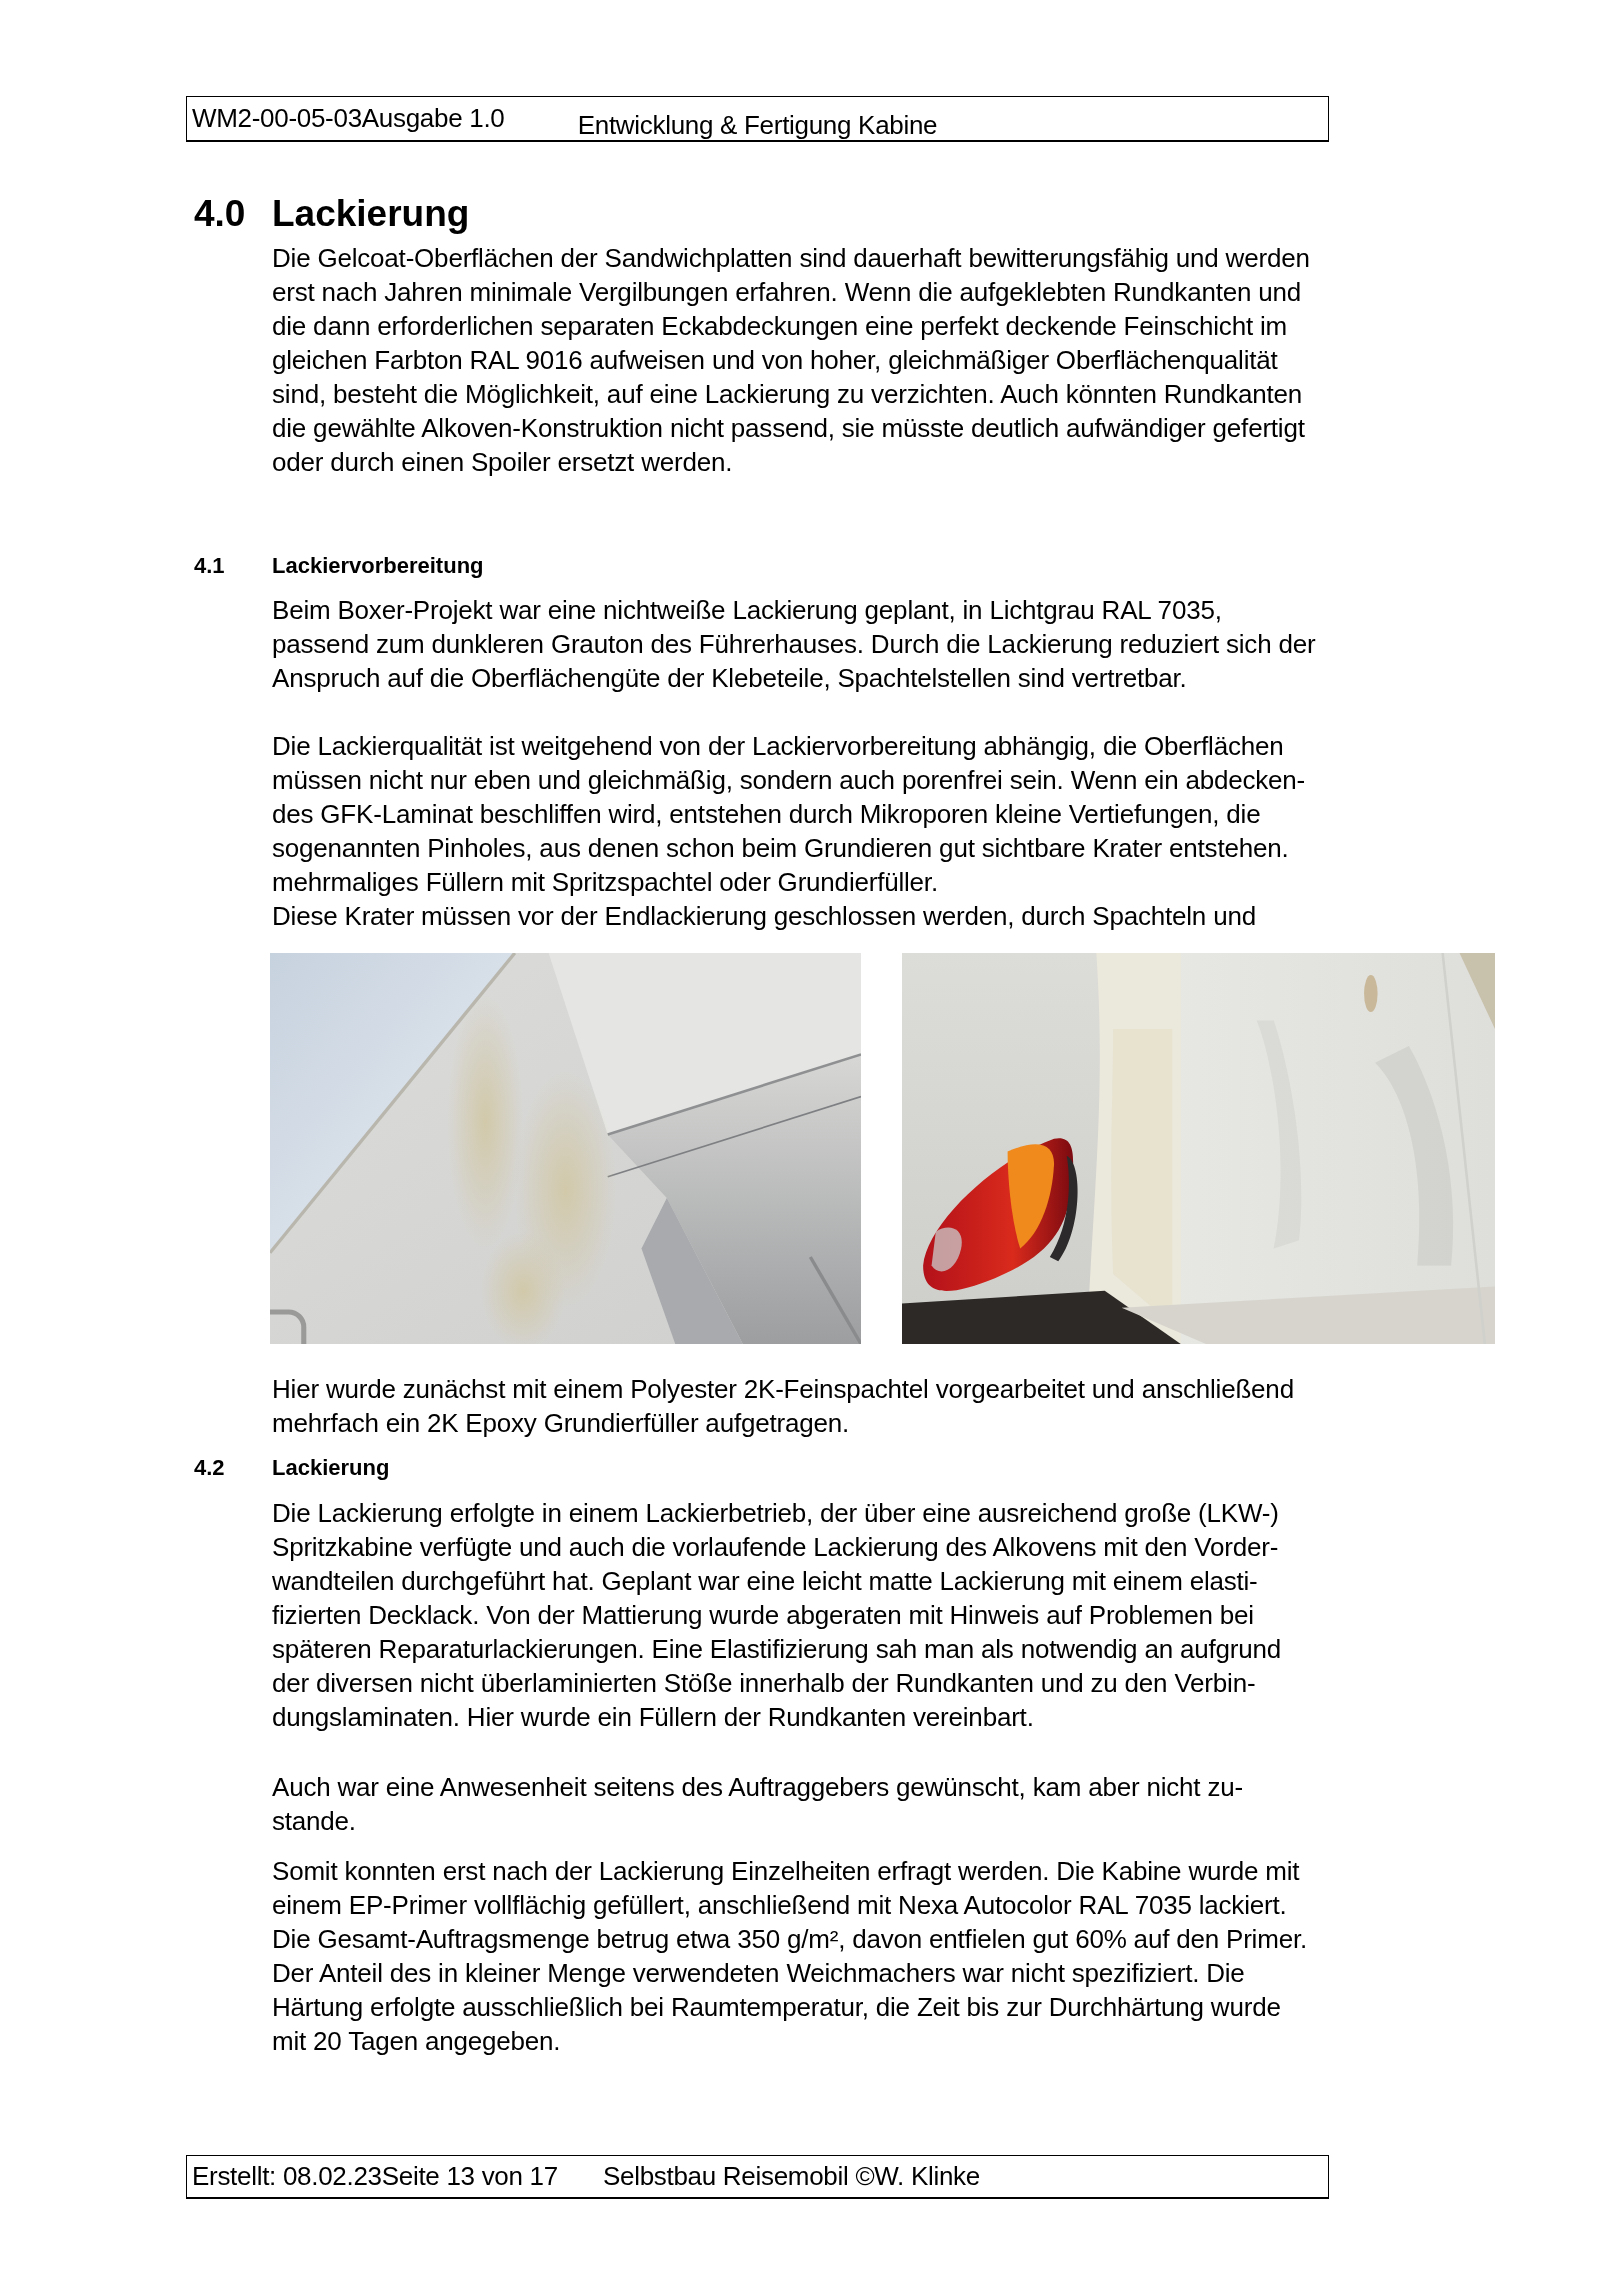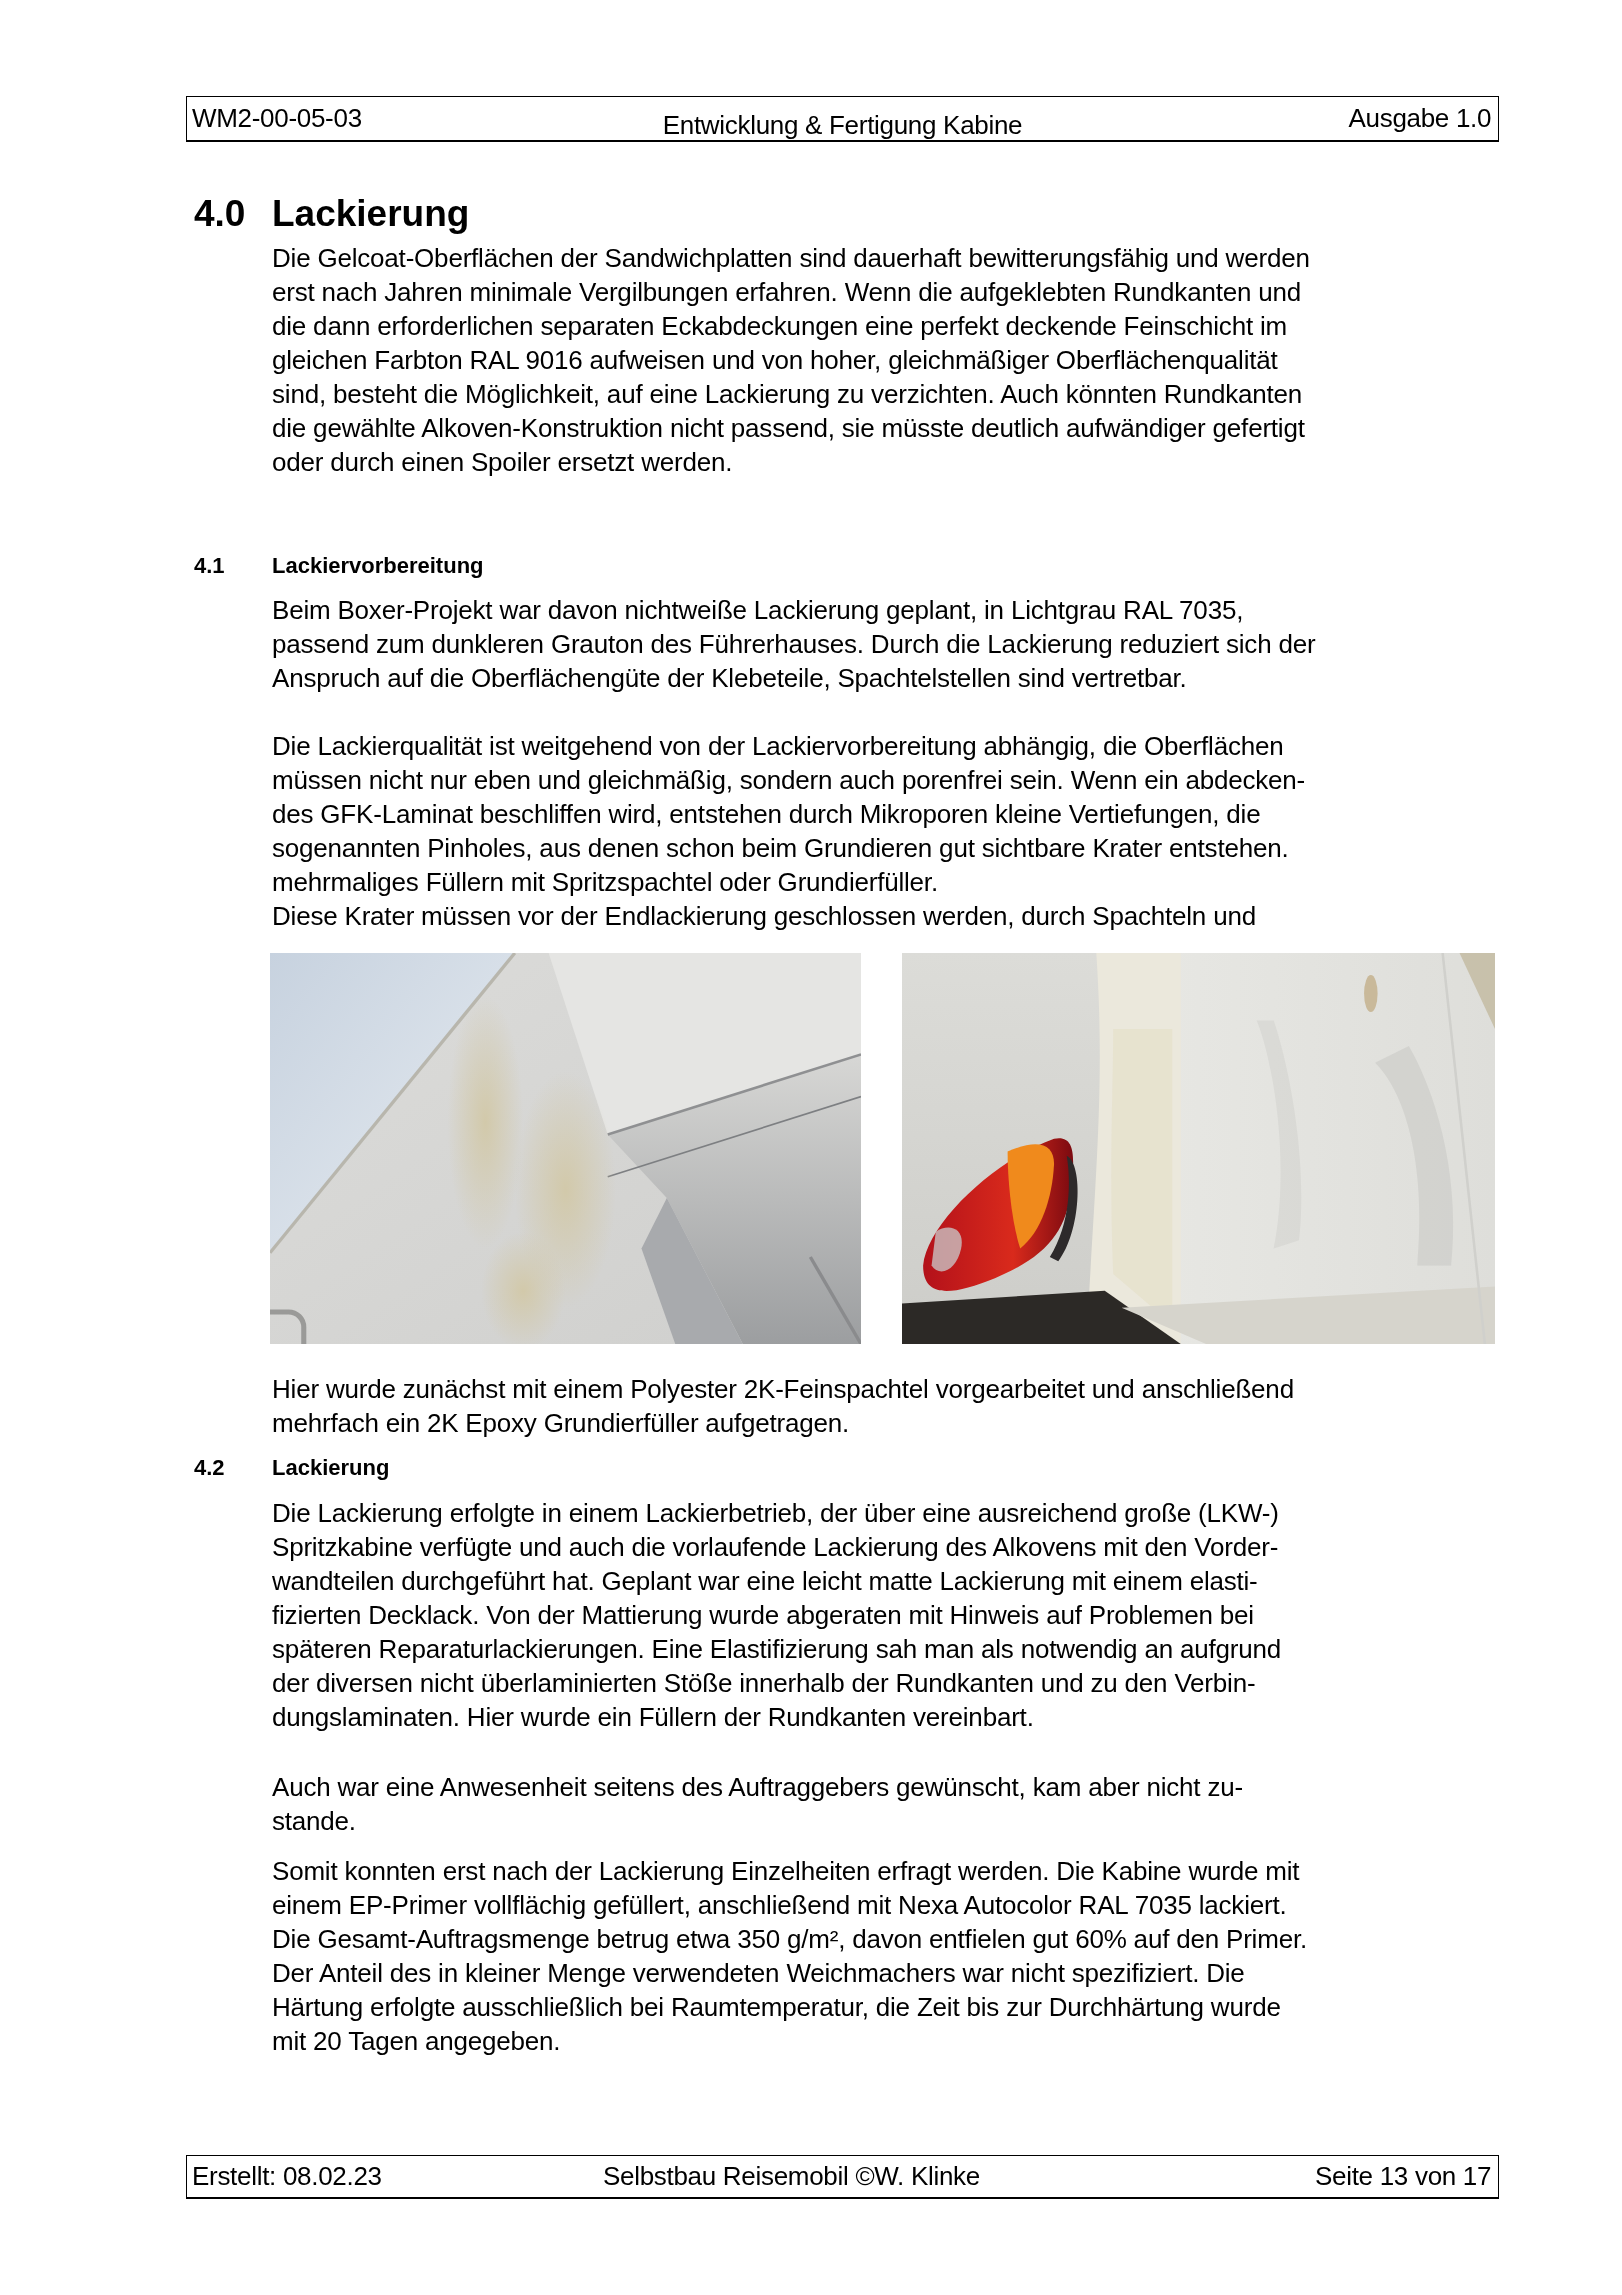--- a/index.html
+++ b/index.html
@@ -1,21 +1,21 @@
 <!DOCTYPE html>
 <html style="font-size:13.5px"><head>
   <meta charset="utf-8">
   <style>
     html, body { margin: 0; padding: 0; background: #ffffff; }
     body { width: 1622px; height: 2295px; position: relative; overflow: hidden;
            font-family: "Liberation Sans", sans-serif; color: #000; }
     .hdr-box, .ftr-box {
-      position: absolute; left: 186px; width: 1313px; box-sizing: border-box;
+      position: absolute; left: 186px; width: 1143px; box-sizing: border-box;
       border: 1.7px solid #000; border-bottom-width: 2.5px;
-      display: flex; align-items: center; justify-content: space-between;
+      display: flex; align-items: center; justify-content: flex-start;
       padding: 0 6.8px 0 5px; font-size: 26px;
     }
     .hdr-box { top: 96px; height: 46px; }
     .ftr-box { top: 2155px; height: 44px; }
     .hdr-center { font-weight: normal; margin-top: 13px; }
     .hdr-left, .hdr-right, .hdr-center, .ftr-item { white-space: nowrap; letter-spacing: -0.3px; }
     .hdr-center { position: absolute; left: 0; right: 0; text-align: center; pointer-events: none; }
     .hdr-center span { pointer-events: auto; }
     .ftr-center { position: absolute; left: 416px; }
 
@@ -52,21 +52,21 @@
   <span class="ln">gleichen Farbton RAL 9016 aufweisen und von hoher, gleichmäßiger Oberflächenqualität</span>
   <span class="ln">sind, besteht die Möglichkeit, auf eine Lackierung zu verzichten. Auch könnten Rundkanten</span>
   <span class="ln">die gewählte Alkoven-Konstruktion nicht passend, sie müsste deutlich aufwändiger gefertigt</span>
   <span class="ln">oder durch einen Spoiler ersetzt werden.</span>
 </div>
 
 <div class="h2" style="top:553px;">
   <span class="num">4.1</span><span>Lackiervorbereitung</span>
 </div>
 <div class="para" style="top:593px;">
-  <span class="ln">Beim Boxer-Projekt war davon nichtweiße Lackierung geplant, in Lichtgrau RAL 7035,</span>
+  <span class="ln">Beim Boxer-Projekt war eine nichtweiße Lackierung geplant, in Lichtgrau RAL 7035,</span>
   <span class="ln">passend zum dunkleren Grauton des Führerhauses. Durch die Lackierung reduziert sich der</span>
   <span class="ln">Anspruch auf die Oberflächengüte der Klebeteile, Spachtelstellen sind vertretbar.</span>
 </div>
 <div class="para" style="top:729px;">
   <span class="ln">Die Lackierqualität ist weitgehend von der Lackiervorbereitung abhängig, die Oberflächen</span>
   <span class="ln">müssen nicht nur eben und gleichmäßig, sondern auch porenfrei sein. Wenn ein abdecken-</span>
   <span class="ln">des GFK-Laminat beschliffen wird, entstehen durch Mikroporen kleine Vertiefungen, die</span>
   <span class="ln">sogenannten Pinholes, aus denen schon beim Grundieren gut sichtbare Krater entstehen.</span>
   <span class="ln">mehrmaliges Füllern mit Spritzspachtel oder Grundierfüller.</span>
   <span class="ln">Diese Krater müssen vor der Endlackierung geschlossen werden, durch Spachteln und</span>

